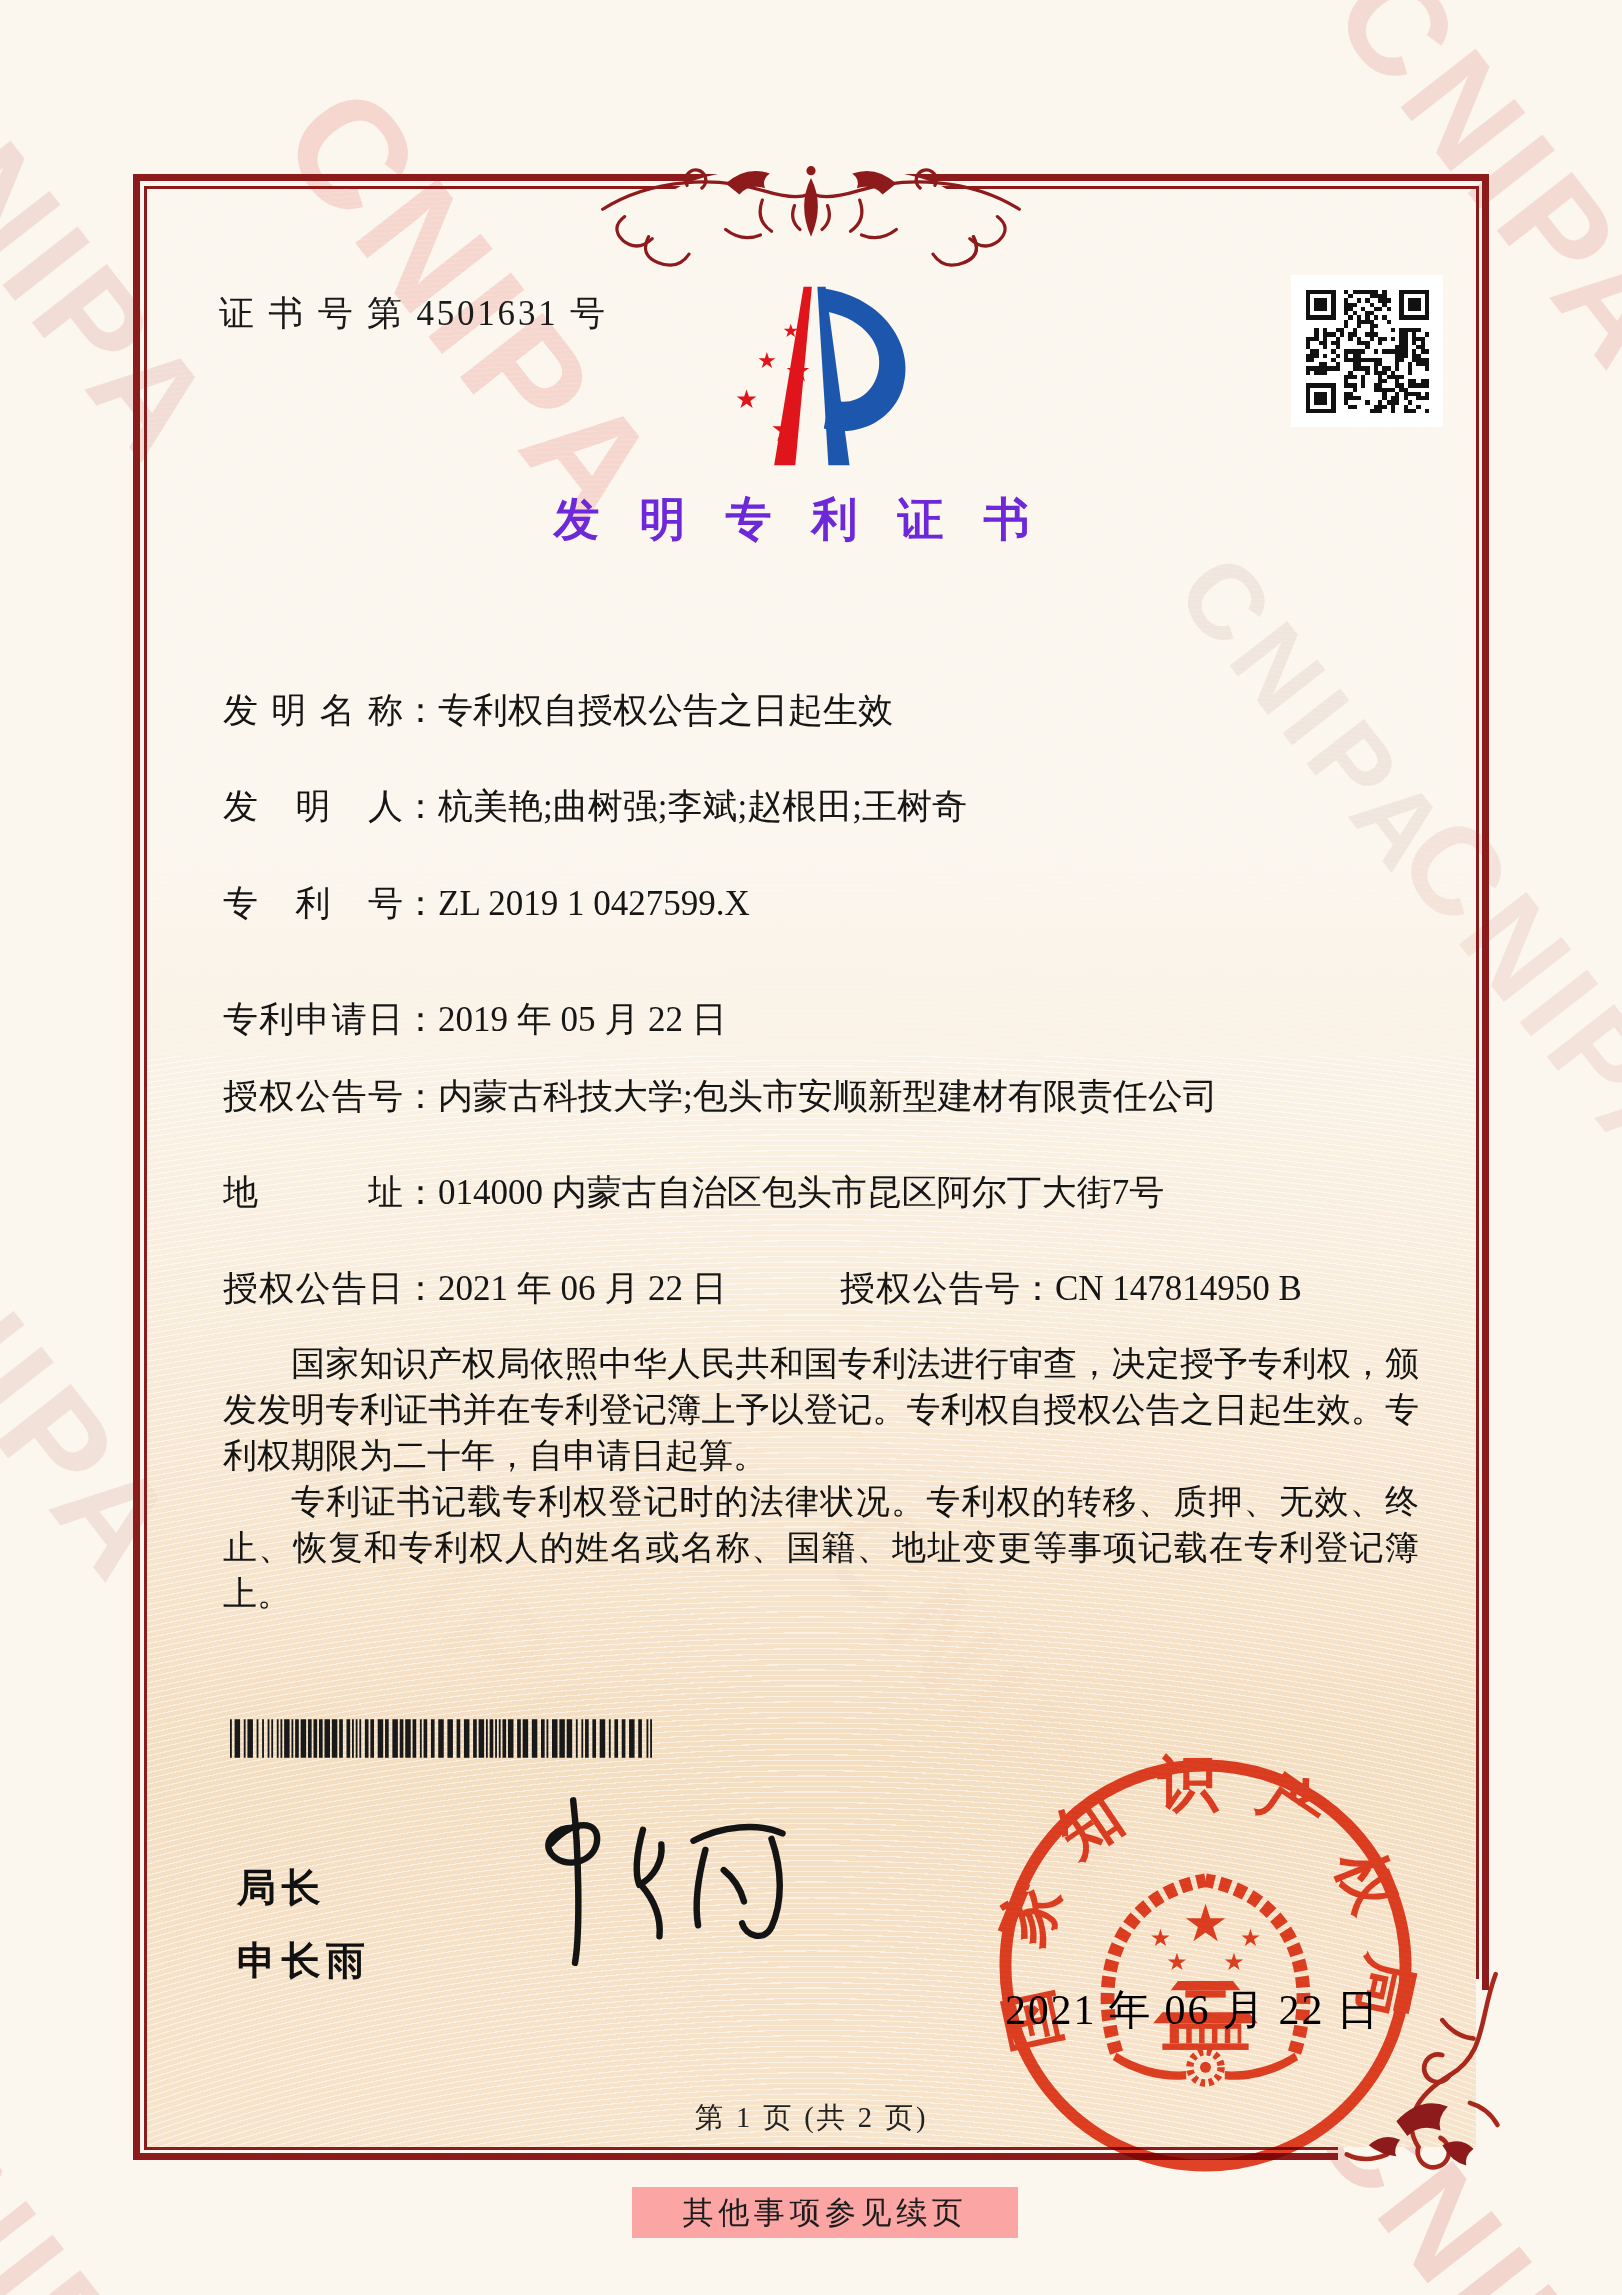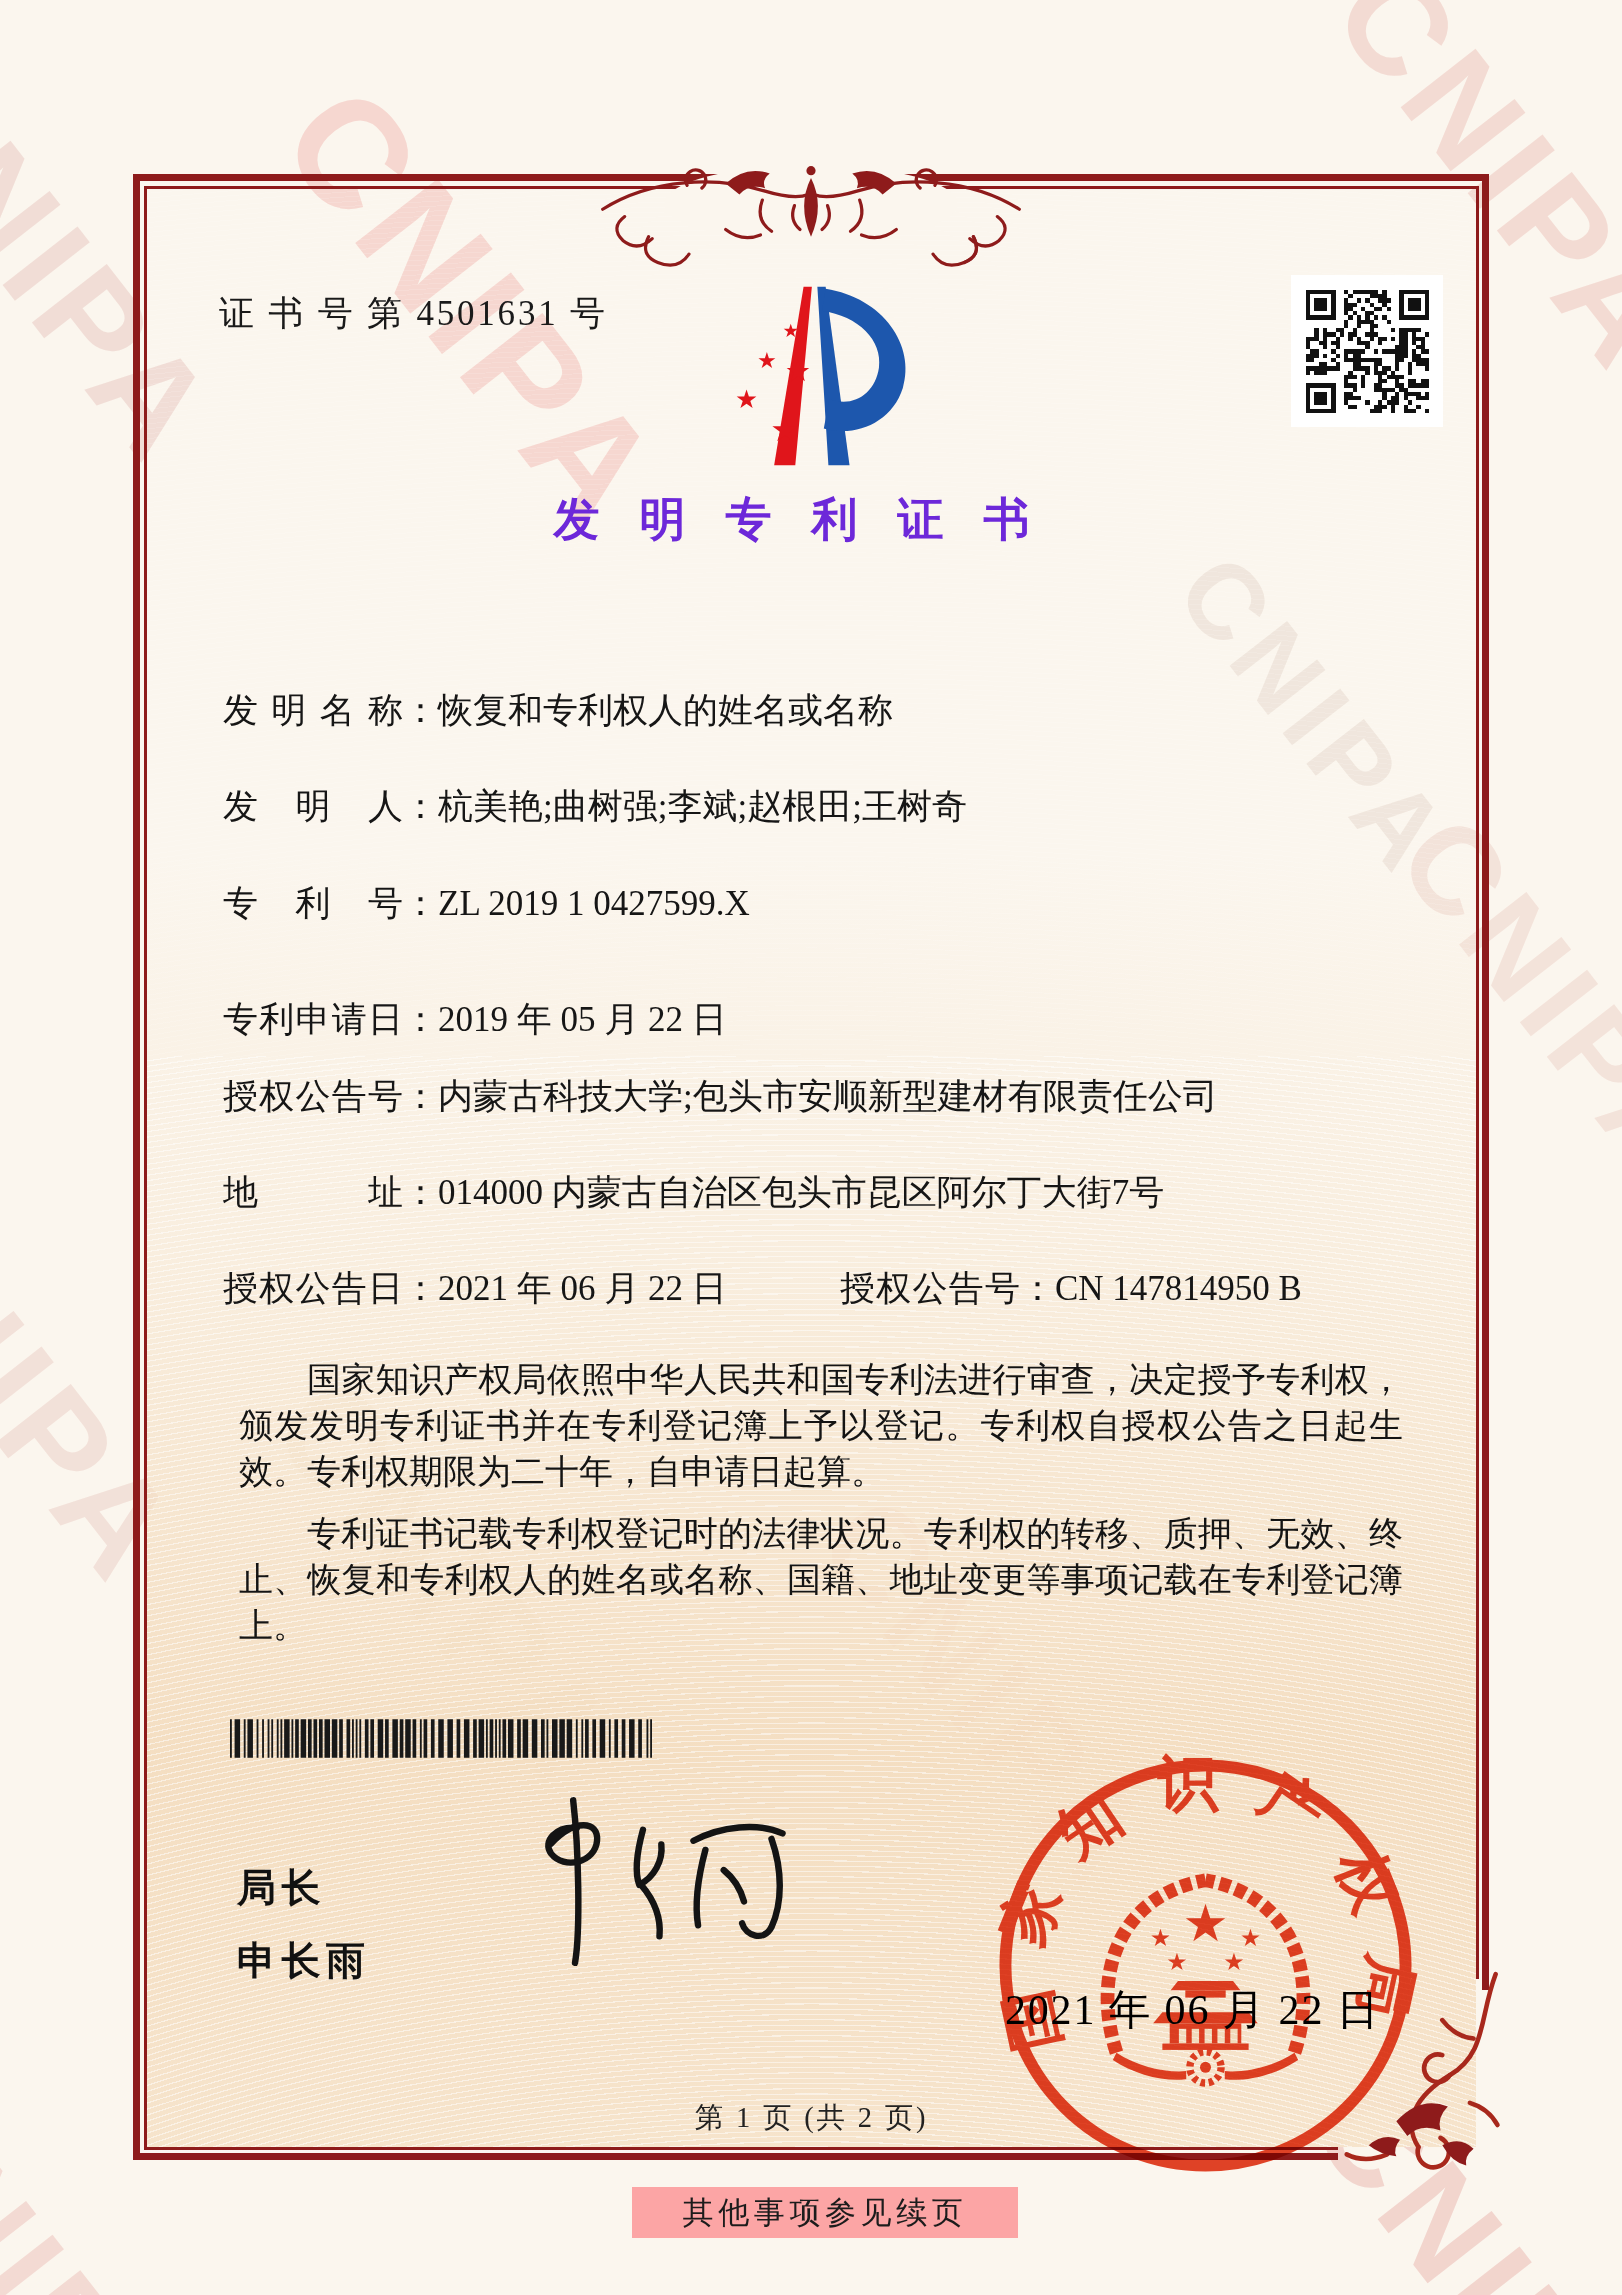--- a/index.html
+++ b/index.html
@@ -25,21 +25,21 @@
   .cert-no{left:219px;top:290px;font-size:35px;letter-spacing:2.8px;color:#1a1a1a;}
   .title{left:50%;top:489px;transform:translateX(-50%);
     font-size:46px;font-weight:700;letter-spacing:40px;white-space:nowrap;color:#6d28d9;}
   .qrbox{left:1291px;top:275px;width:152px;height:152px;background:#fff;}
   .row{position:absolute;left:223px;height:48px;white-space:nowrap;
        font-size:35px;color:#161616;}
   .row .lbl{display:inline-block;width:180px;text-align:justify;text-align-last:justify;}
   .row .col{display:inline-block;}
   .body-text{left:223px;top:1341px;width:1196px;font-size:34px;line-height:46px;
     text-align:justify;color:#141414;}
-  .body-text p{margin:16px;text-indent:2em;}
+  .body-text p{margin:0;text-indent:2em;}
   .director{left:237px;font-size:39px;font-weight:600;color:#111;
     font-family:"Liberation Sans","DejaVu Sans",sans-serif;letter-spacing:5.5px;}
   .seal-date{left:1005px;top:1982px;font-size:42px;letter-spacing:1.8px;color:#000;z-index:6;}
   .page-info{left:0;right:0;top:2099px;text-align:center;font-size:28.5px;
     letter-spacing:2.8px;color:#222;}
   .footer-box{left:632px;top:2187px;width:386px;height:51px;background:#fca5a5;
     text-align:center;line-height:51px;font-size:31px;letter-spacing:4.6px;color:#1c1c1c;z-index:5;}
   svg{display:block;}
   .seal-svg{mix-blend-mode:multiply;opacity:.95;z-index:4;}
 </style>
@@ -429,21 +429,21 @@
       <rect x="24" y="2" width="3" height="3" fill="#111"></rect>
       <rect x="0" y="22" width="7" height="7" fill="#111"></rect>
       <rect x="1" y="23" width="5" height="5" fill="#fff"></rect>
       <rect x="2" y="24" width="3" height="3" fill="#111"></rect>
     </svg>
 </div>
 
 <div class="abs title">发明专利证书</div>
 
 <div class="row" style="top:687px">
-  <span class="lbl">发明名称</span><span class="col">：</span><span>恢复和专利权人的姓名或名称</span>
+  <span class="lbl">发明名称</span><span class="col">：</span><span>专利权自授权公告之日起生效</span>
 </div>
 <div class="row" style="top:783px">
   <span class="lbl">发明人</span><span class="col">：</span><span>杭美艳;曲树强;李斌;赵根田;王树奇</span>
 </div>
 <div class="row" style="top:880px">
   <span class="lbl">专利号</span><span class="col">：</span><span>ZL 2019 1 0427599.X</span>
 </div>
 <div class="row" style="top:996px">
   <span class="lbl">专利申请日</span><span class="col">：</span><span>2019 年 05 月 22 日</span>
 </div>

